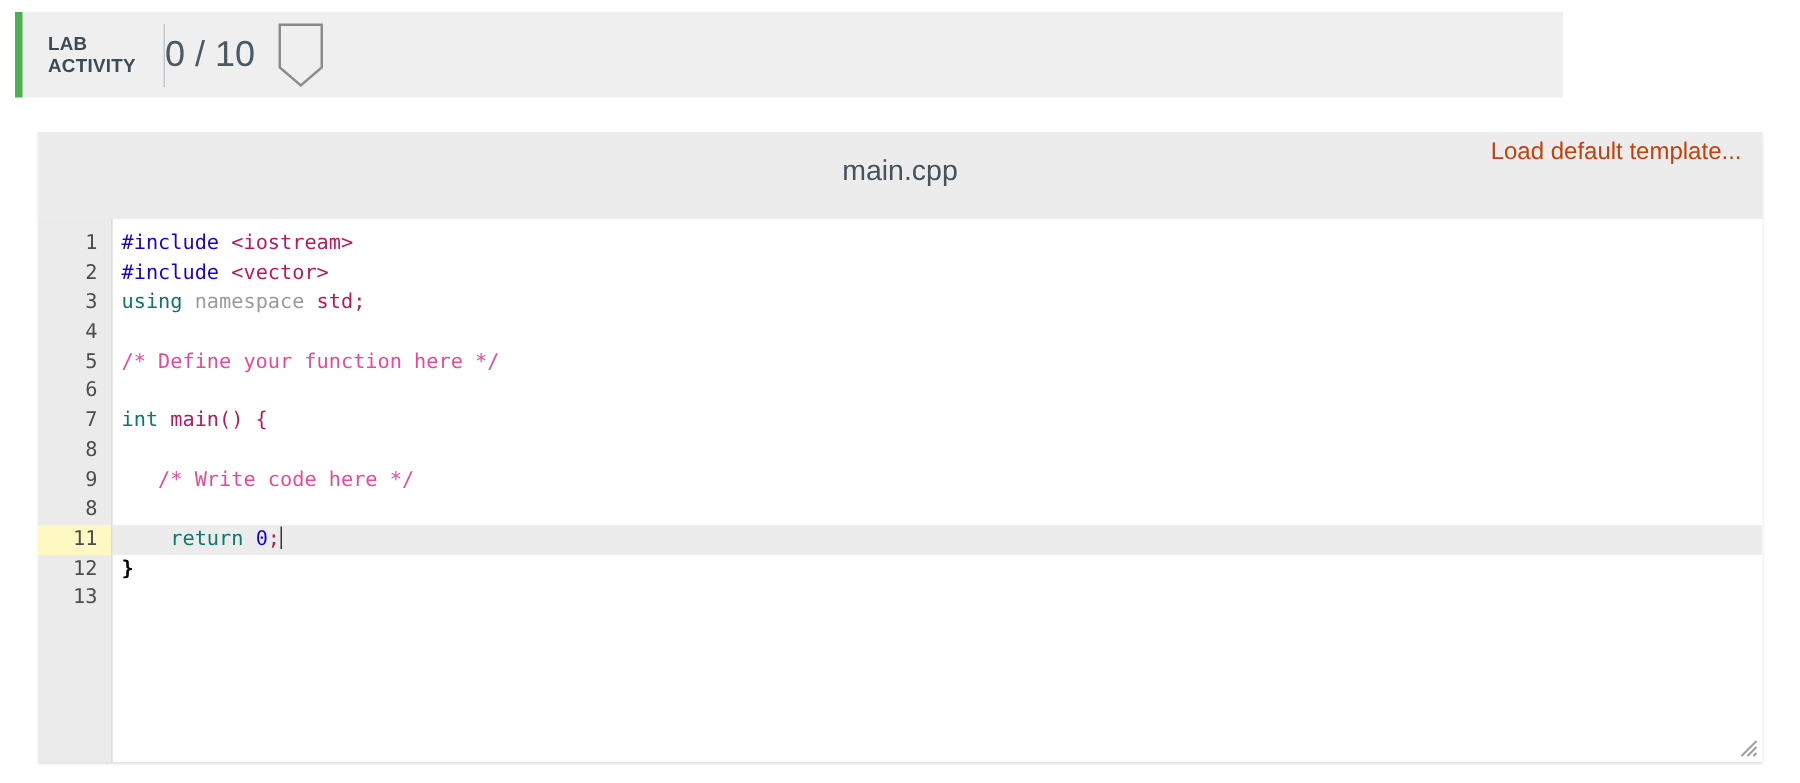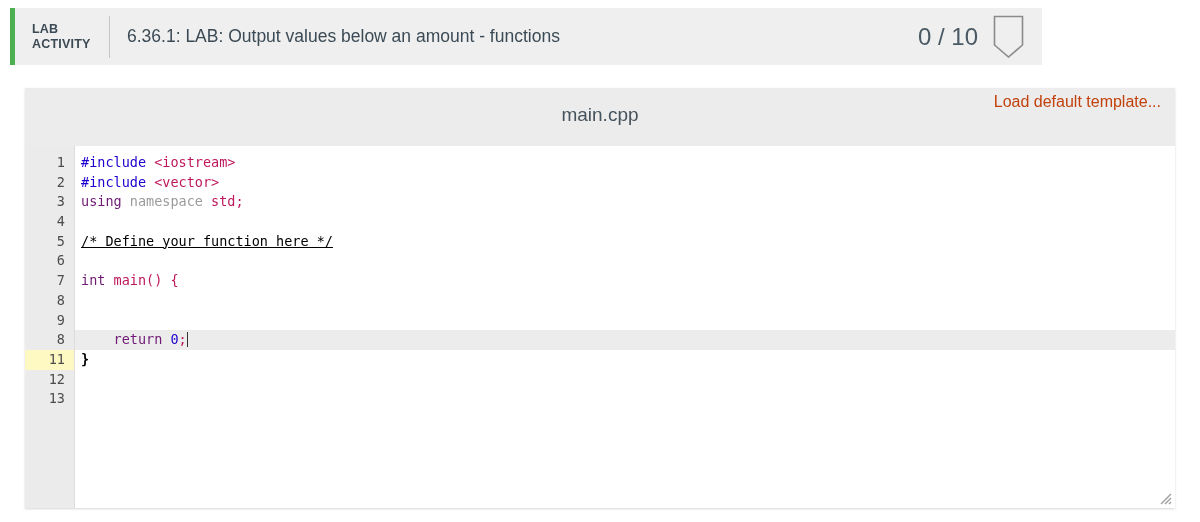--- a/index.html
+++ b/index.html
@@ -149,24 +149,24 @@
     padding-left: 6px;
     font-family: "DejaVu Sans Mono", "Liberation Mono", monospace;
     font-size: 13.5px;
     color: #1a1a1a;
     white-space: pre;
     box-sizing: border-box;
   }
   .code-line.active { background: #ececec; }
 
   .tok-pre   { color: #1c00cf; }          
-  .tok-kw    { color: #701a75; }          
+  .tok-kw    { color: #0f766e; }          
   .tok-type  { color: #9b9b9b; }          
   .tok-plain { color: #be185d; }
-  .tok-cmt   { color: #000000; text-decoration: underline; }
+  .tok-cmt   { color: #ec4899; }
   .tok-num   { color: #1c00cf; }
   .tok-brace { color: #000000; font-weight: bold; }
 
   .caret {
     display: inline-block;
     width: 1px;
     height: 15px;
     background: #333333;
     vertical-align: -3px;
     margin-left: 0px;
@@ -186,21 +186,20 @@
 <div class="activity-header">
   <div class="green-accent"></div>
 
   <div class="lab-activity-label">
     <div>LAB</div>
     <div>ACTIVITY</div>
   </div>
 
   <div class="header-divider"></div>
 
-  <div class="activity-title">6.36.1: LAB: Output values below an amount - functions</div>
 
   <div class="score-wrap">
     <div class="score-text">0 / 10</div>
     <div class="score-badge">
       <svg width="31" height="44" viewBox="0 0 31 44">
         <path d="M1.5 1.5 H29.5 V30 L15.5 42 L1.5 30 Z" fill="none" stroke="#8a8a8a" stroke-width="1.6"></path>
       </svg>
     </div>
   </div>
 </div>
@@ -230,20 +229,21 @@
       </div>
     <div class="code-area" id="code-area">
         <div class="code-line"><span class="tok-pre">#include</span><span class="tok-plain"> </span><span class="tok-plain">&lt;iostream&gt;</span></div>
         <div class="code-line"><span class="tok-pre">#include</span><span class="tok-plain"> </span><span class="tok-plain">&lt;vector&gt;</span></div>
         <div class="code-line"><span class="tok-kw">using</span><span class="tok-plain"> </span><span class="tok-type">namespace</span><span class="tok-plain"> std;</span></div>
         <div class="code-line">&nbsp;</div>
         <div class="code-line"><span class="tok-cmt">/* Define your function here */</span></div>
         <div class="code-line">&nbsp;</div>
         <div class="code-line"><span class="tok-kw">int</span><span class="tok-plain"> main() {</span></div>
         <div class="code-line">&nbsp;</div>
+        <div class="code-line"><span class="tok-plain">   </span><span class="tok-cmt">/* Write code here */</span></div>
         <div class="code-line">&nbsp;</div>
         <div class="code-line active"><span class="tok-plain">    </span><span class="tok-kw">return</span><span class="tok-plain"> </span><span class="tok-num">0</span><span class="tok-plain">;</span><span class="caret"></span></div>
         <div class="code-line"><span class="tok-brace">}</span></div>
         <div class="code-line">&nbsp;</div>
       </div>
 
     <svg class="resize-grip" viewBox="0 0 13 13">
       <path d="M12 2 L2 12 M12 6 L6 12 M12 10 L10 12" stroke="#9e9e9e" stroke-width="1.4" fill="none"></path>
     </svg>
   </div>

